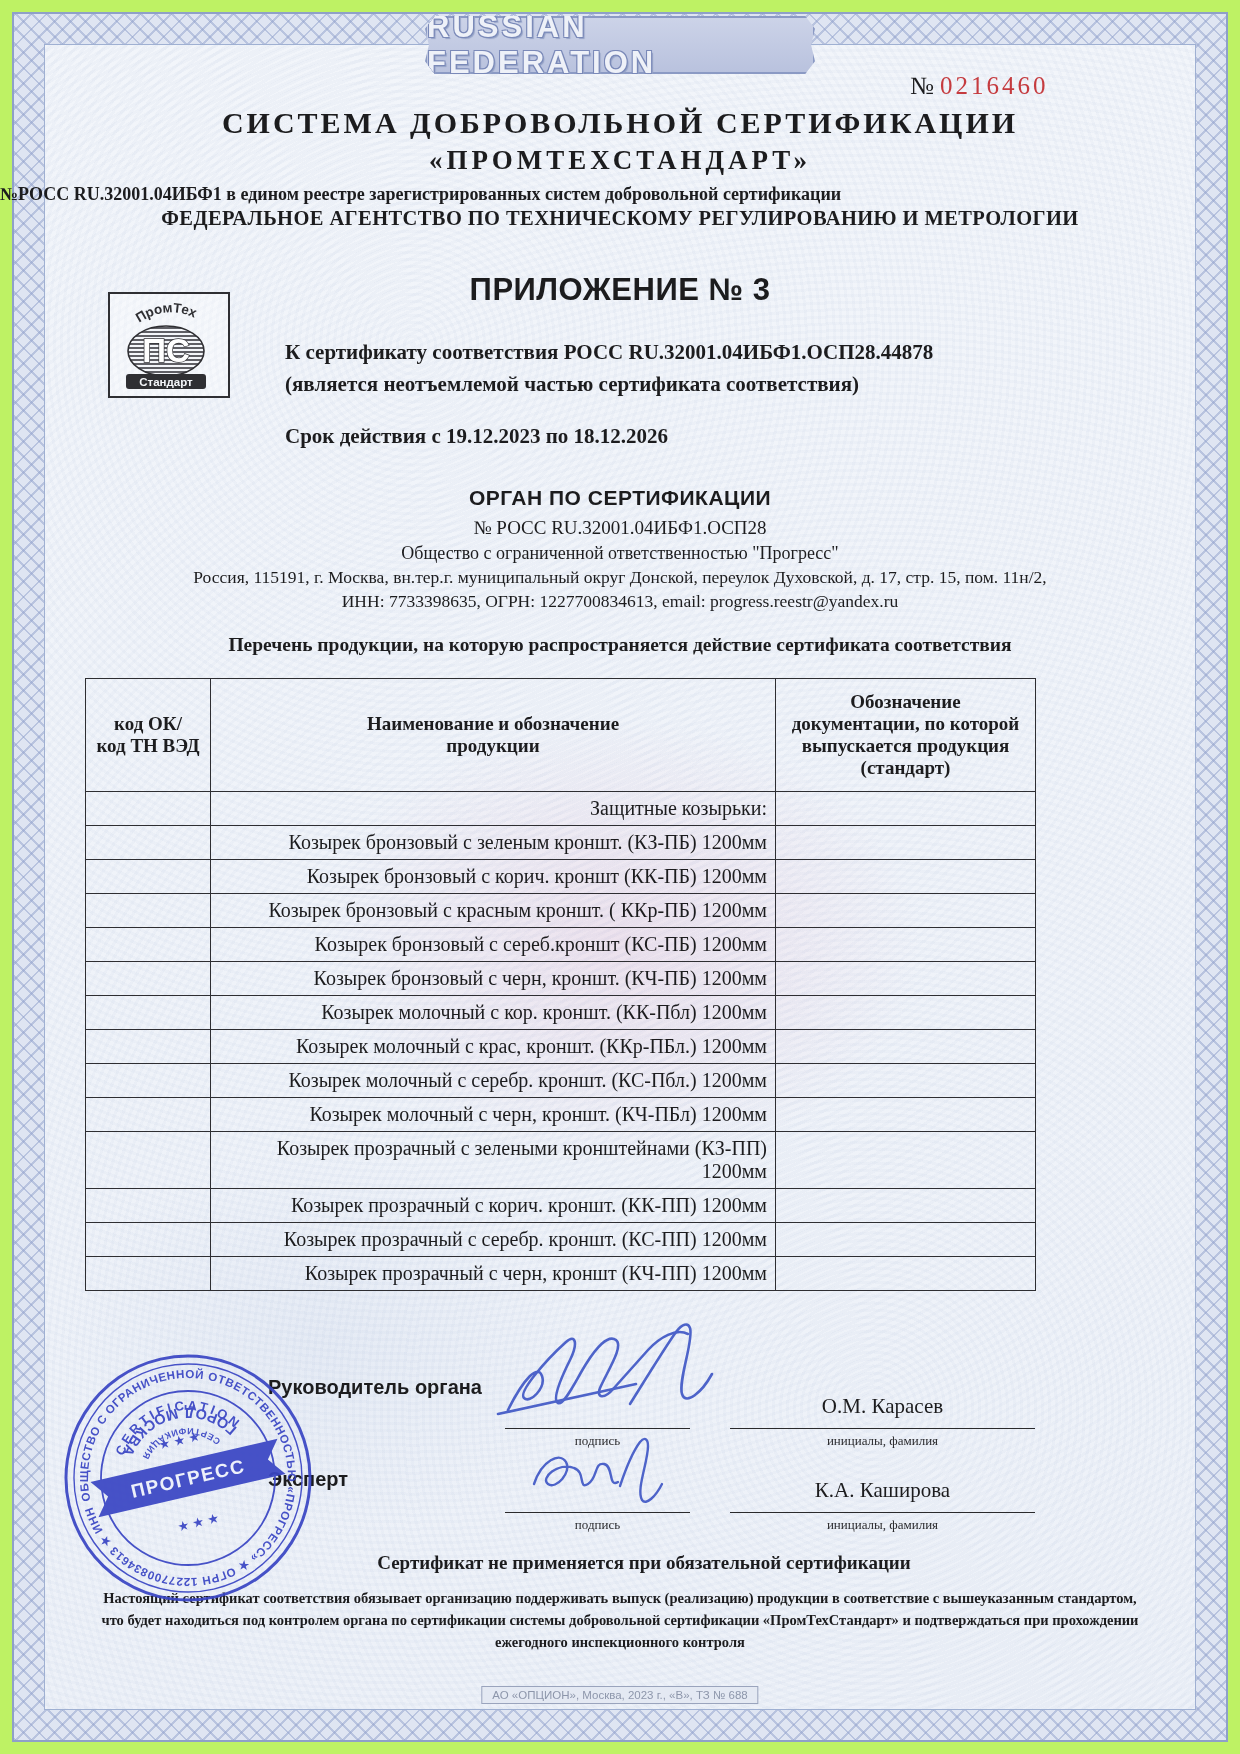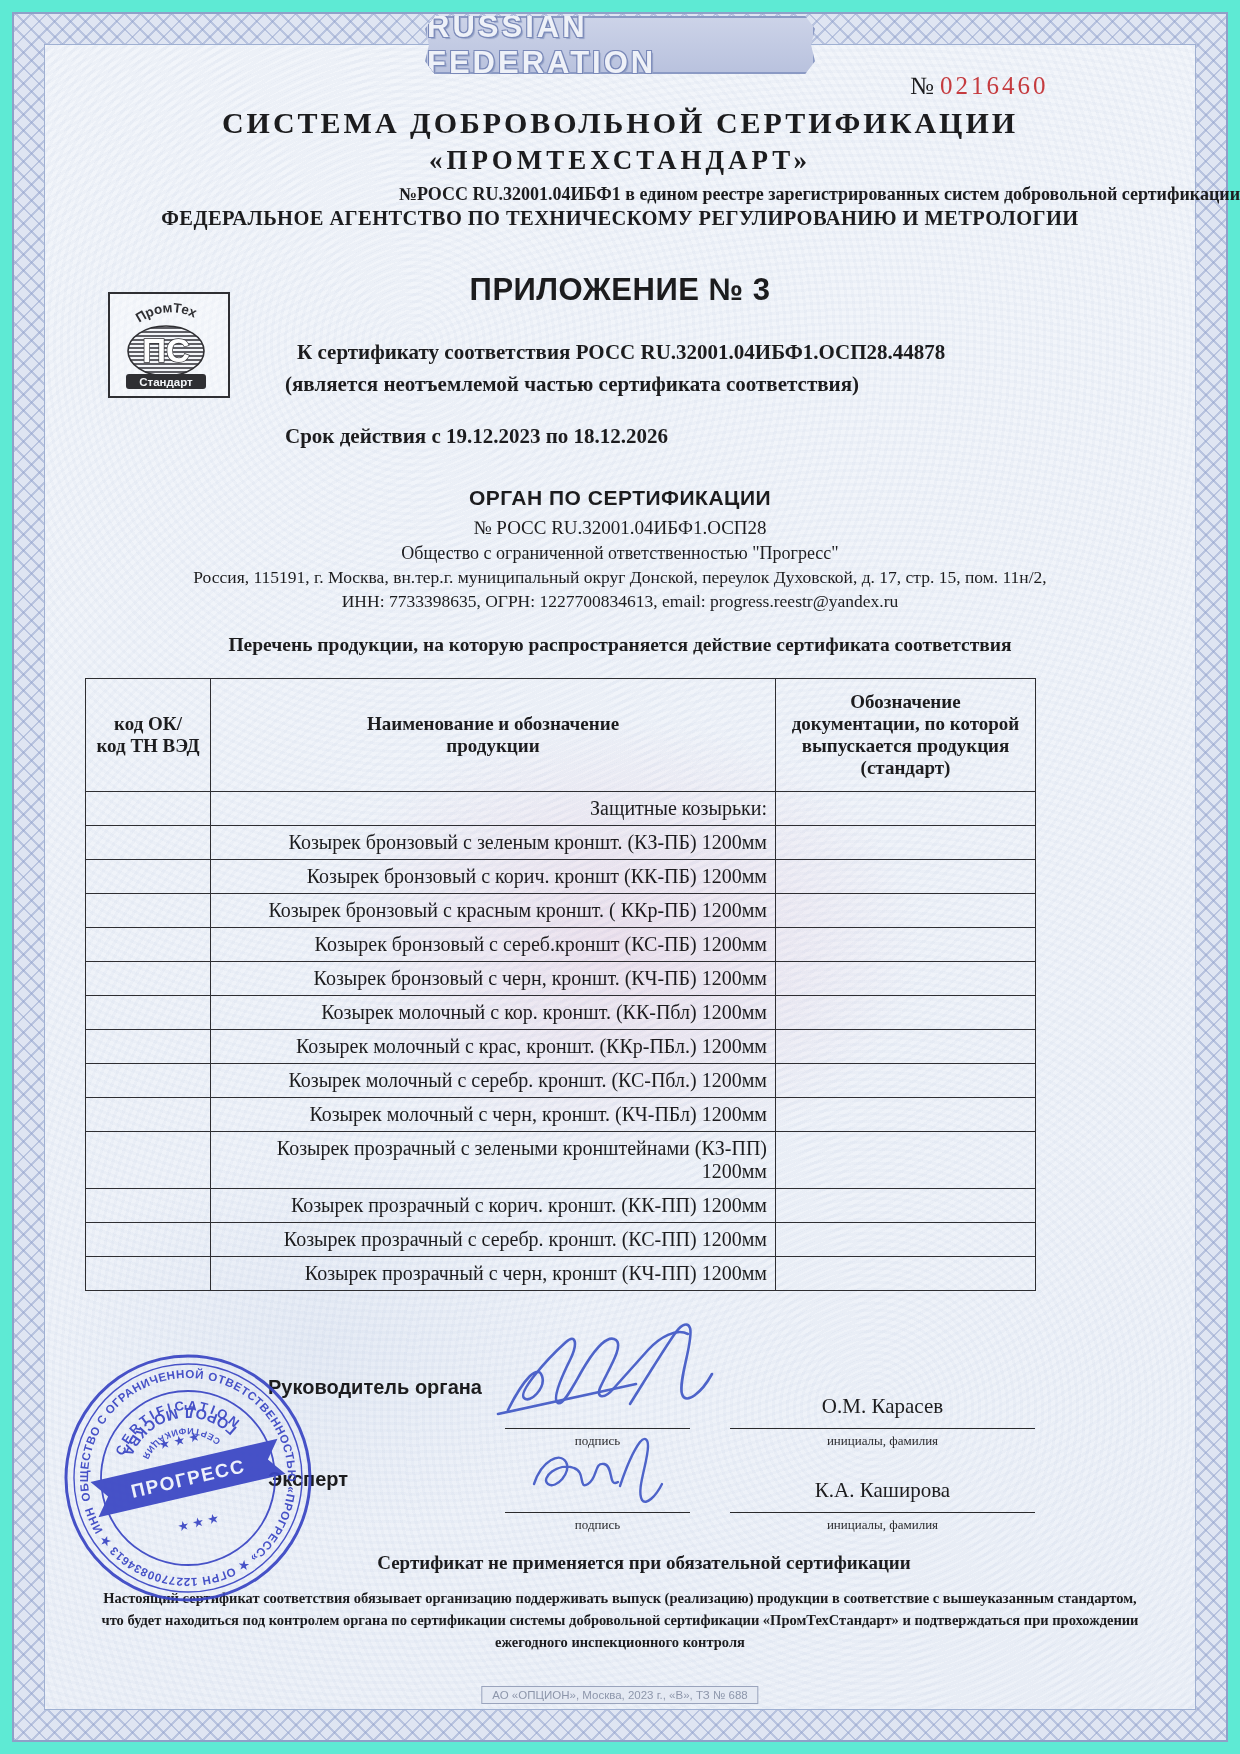--- a/index.html
+++ b/index.html
@@ -1,18 +1,18 @@
 <!DOCTYPE html>
 <html><head>
 <meta charset="utf-8">
 <style>
   html,body { margin:0; padding:0; }
   .page {
     position:relative; width:1240px; height:1754px; overflow:hidden;
-    background:#5eead4;
+    background:#bef264;
     font-family:"Liberation Serif", serif;
     color:#1c1c1e;
   }
   
   .border-band {
     position:absolute; inset:12px;
     border:2px solid #8fa0c8;
     background:
       repeating-linear-gradient(135deg, rgba(146,162,204,.50) 0 2px, transparent 2px 11px),
       repeating-linear-gradient(45deg, rgba(146,162,204,.50) 0 2px, transparent 2px 11px),
@@ -44,28 +44,28 @@
     font-size:31px; letter-spacing:3px; color:#eef1f8;
     text-shadow:-1px -1px 0 #7a89b8, 1px -1px 0 #7a89b8, -1px 1px 0 #7a89b8,
                  1px 1px 0 #7a89b8, 2px 2px 1px #94a2c6;
   }
 
   .cert-no { left:880px; top:72px; width:220px; font-size:25px; white-space:nowrap;margin-left:30px; }
   .cert-no .num { color:#c53b3f; letter-spacing:3px; font-weight:500; }
 
   .title-1 { left:0; top:106px; width:100%; text-align:center; font-weight:bold; font-size:30px; letter-spacing:3px; }
   .title-2 { left:0; top:145px; width:100%; text-align:center; font-weight:bold; font-size:27px; letter-spacing:4px; }
-  .registry-line { left:0; top:184px; width:100%; text-align:right; font-weight:bold; font-size:18px; }
+  .registry-line { left:0; top:184px; width:100%; text-align:left; font-weight:bold; font-size:18px; }
   .agency-line { left:0; top:207px; width:100%; text-align:center; font-weight:bold; font-size:20.5px; letter-spacing:.4px; }
 
   .logo-box { left:108px; top:292px; width:118px; height:102px; border:2px solid #2f2f33; background:rgba(255,255,255,.35); }
 
   .appendix-title { left:0; top:272px; width:100%; text-align:center;
     font-family:"Liberation Sans", sans-serif; font-weight:bold; font-size:31px; letter-spacing:.5px; }
-  .to-cert { left:285px; top:340px; width:760px; font-weight:bold; font-size:21px;margin-left:12px; }
+  .to-cert { left:285px; top:340px; width:760px; font-weight:bold; font-size:21px; }
   .integral { left:285px; top:372px; width:760px; font-weight:bold; font-size:21px; }
   .validity { left:285px; top:424px; width:760px; font-weight:bold; font-size:21px; }
 
   .org-heading { left:0; top:486px; width:100%; text-align:center;
     font-family:"Liberation Sans", sans-serif; font-weight:bold; font-size:21px; letter-spacing:.5px; }
   .org-number { left:0; top:517px; width:100%; text-align:center; font-size:19px; }
   .org-company { left:0; top:543px; width:100%; text-align:center; font-size:18px; }
   .org-address { left:0; top:567px; width:100%; text-align:center; font-size:17.5px; }
   .org-details { left:0; top:591px; width:100%; text-align:center; font-size:17.5px; }
 

